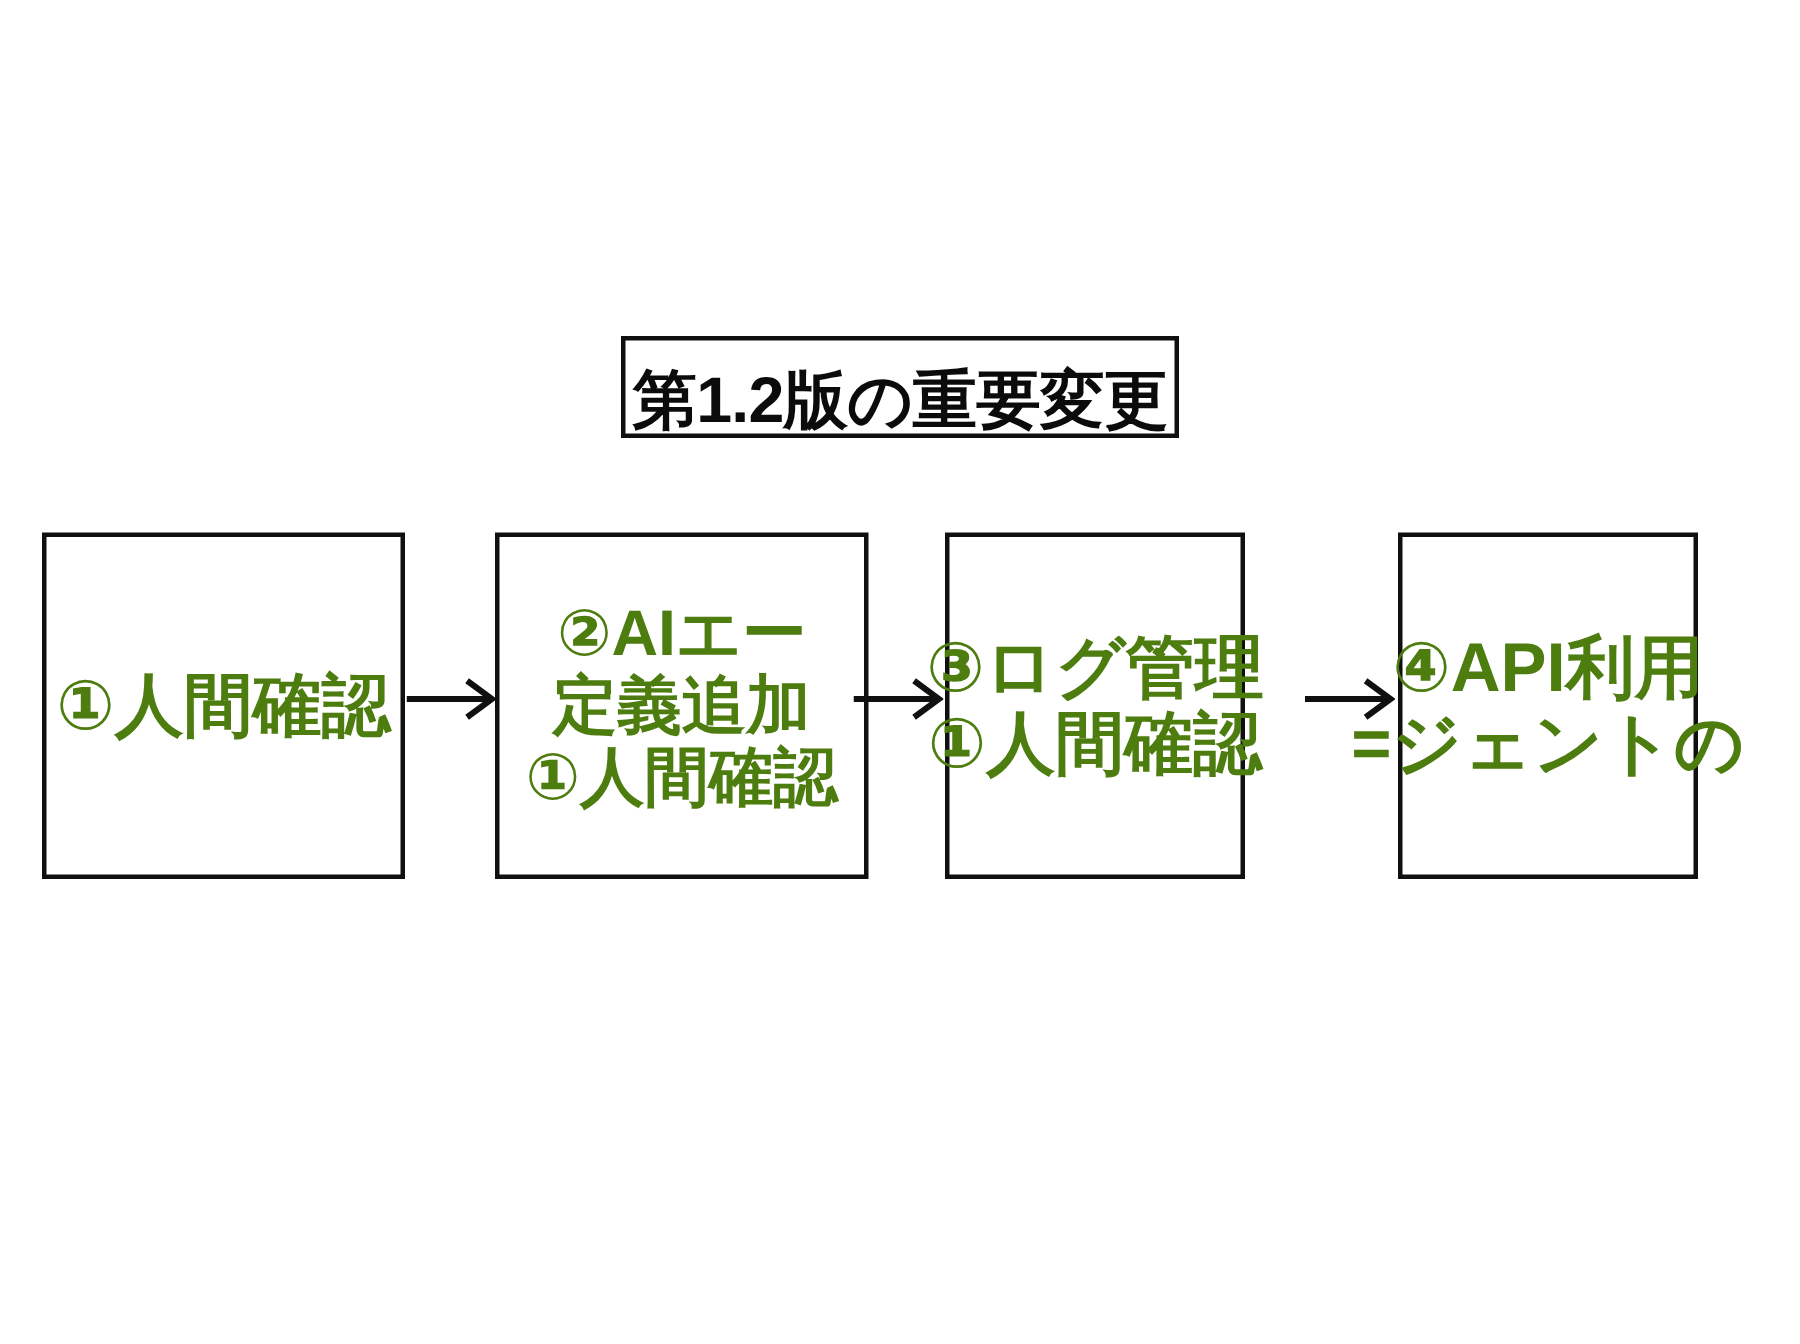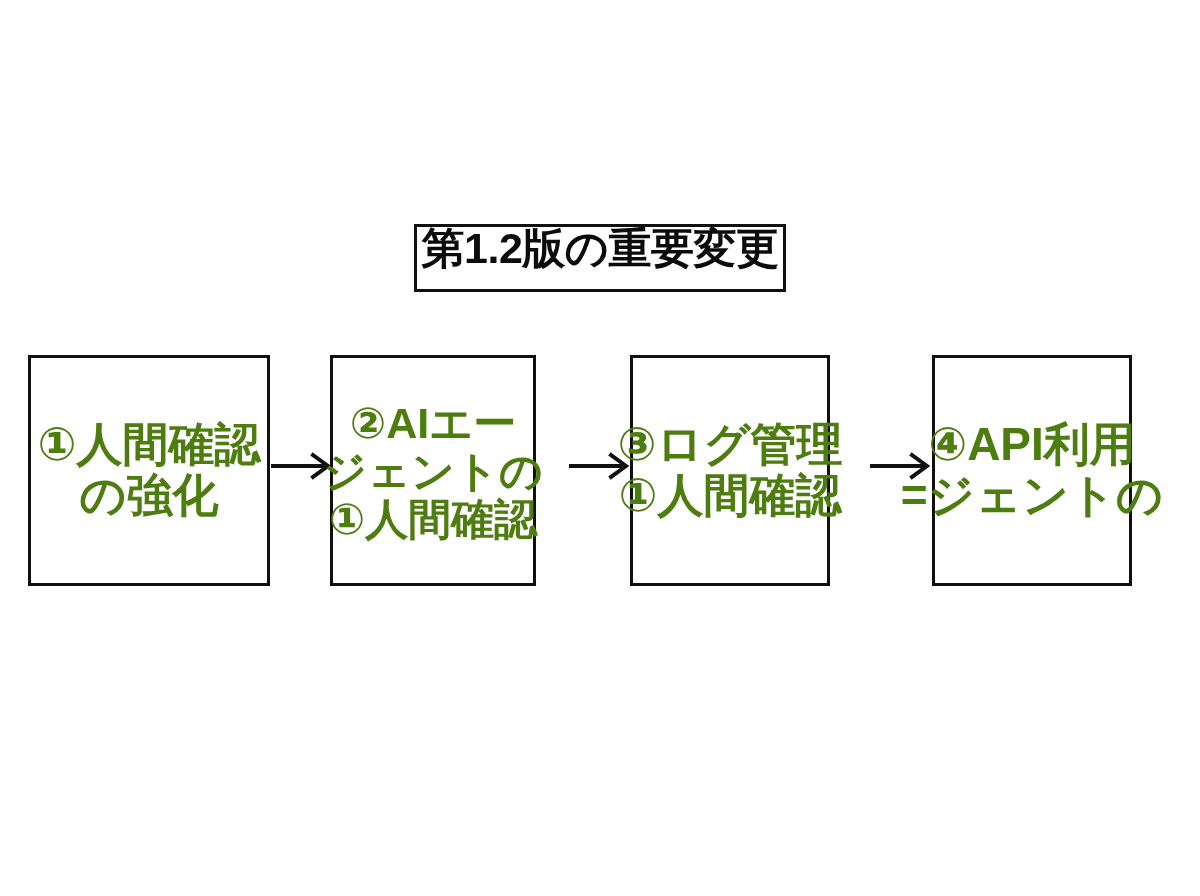--- a/index.html
+++ b/index.html
@@ -26,21 +26,21 @@
   .title-box {
     position: absolute;
     left: 414px;
     top: 224px;
     width: 372px;
     height: 68px;
     box-sizing: border-box;
     border: 3px solid #101010;
     background: #ffffff;
     display: flex;
-    align-items: flex-start;
+    align-items: flex-end;
     justify-content: center;
   }
   .title-text {
     font-size: 43px;
     font-weight: 700;
     color: #0b0b0b;
     letter-spacing: -0.5px;
     line-height: 1;
     white-space: nowrap;
   }
@@ -64,21 +64,21 @@
     color: #4d7c0f;
     font-weight: 700;
     line-height: 1.12;
     white-space: nowrap;
   }
   .step-line {
     display: block;
   }
 
   #step-1 { left: 28px;  width: 242px; }
-  #step-2 { left: 330px; width: 206px; }
+  #step-2 { left: 330px; width: 249px; }
   #step-3 { left: 630px; width: 200px; }
   #step-4 { left: 932px; width: 200px; }
 
   #step-1 .step-inner { font-size: 46px; }
   #step-2 .step-inner { font-size: 43px; }
   #step-3 .step-inner { font-size: 46px; }
   #step-4 .step-inner { font-size: 46px; }
 
   
   .arrow {
@@ -97,35 +97,34 @@
 
 <div id="canvas">
 
   <div class="title-box">
     <span class="title-text">第1.2版の重要変更</span>
   </div>
 
   <div class="step-box" id="step-1">
     <div class="step-inner">
       <span class="step-line">①人間確認</span>
-      <span class="step-line">の強化</span>
     </div>
   </div>
 
   <div class="arrow" id="arrow-1">
     <svg width="60" height="28" viewBox="0 0 60 28">
       <line x1="0" y1="14" x2="56" y2="14" stroke="#101010" stroke-width="4"></line>
       <polyline points="42,3 57,14 42,25" fill="none" stroke="#101010" stroke-width="4" stroke-linecap="square" stroke-linejoin="miter"></polyline>
     </svg>
   </div>
 
   <div class="step-box" id="step-2">
     <div class="step-inner">
       <span class="step-line">②AIエー</span>
-      <span class="step-line">ジェントの</span>
+      <span class="step-line">定義追加</span>
       <span class="step-line">①人間確認</span>
     </div>
   </div>
 
   <div class="arrow" id="arrow-2">
     <svg width="60" height="28" viewBox="0 0 60 28">
       <line x1="0" y1="14" x2="56" y2="14" stroke="#101010" stroke-width="4"></line>
       <polyline points="42,3 57,14 42,25" fill="none" stroke="#101010" stroke-width="4" stroke-linecap="square" stroke-linejoin="miter"></polyline>
     </svg>
   </div>

